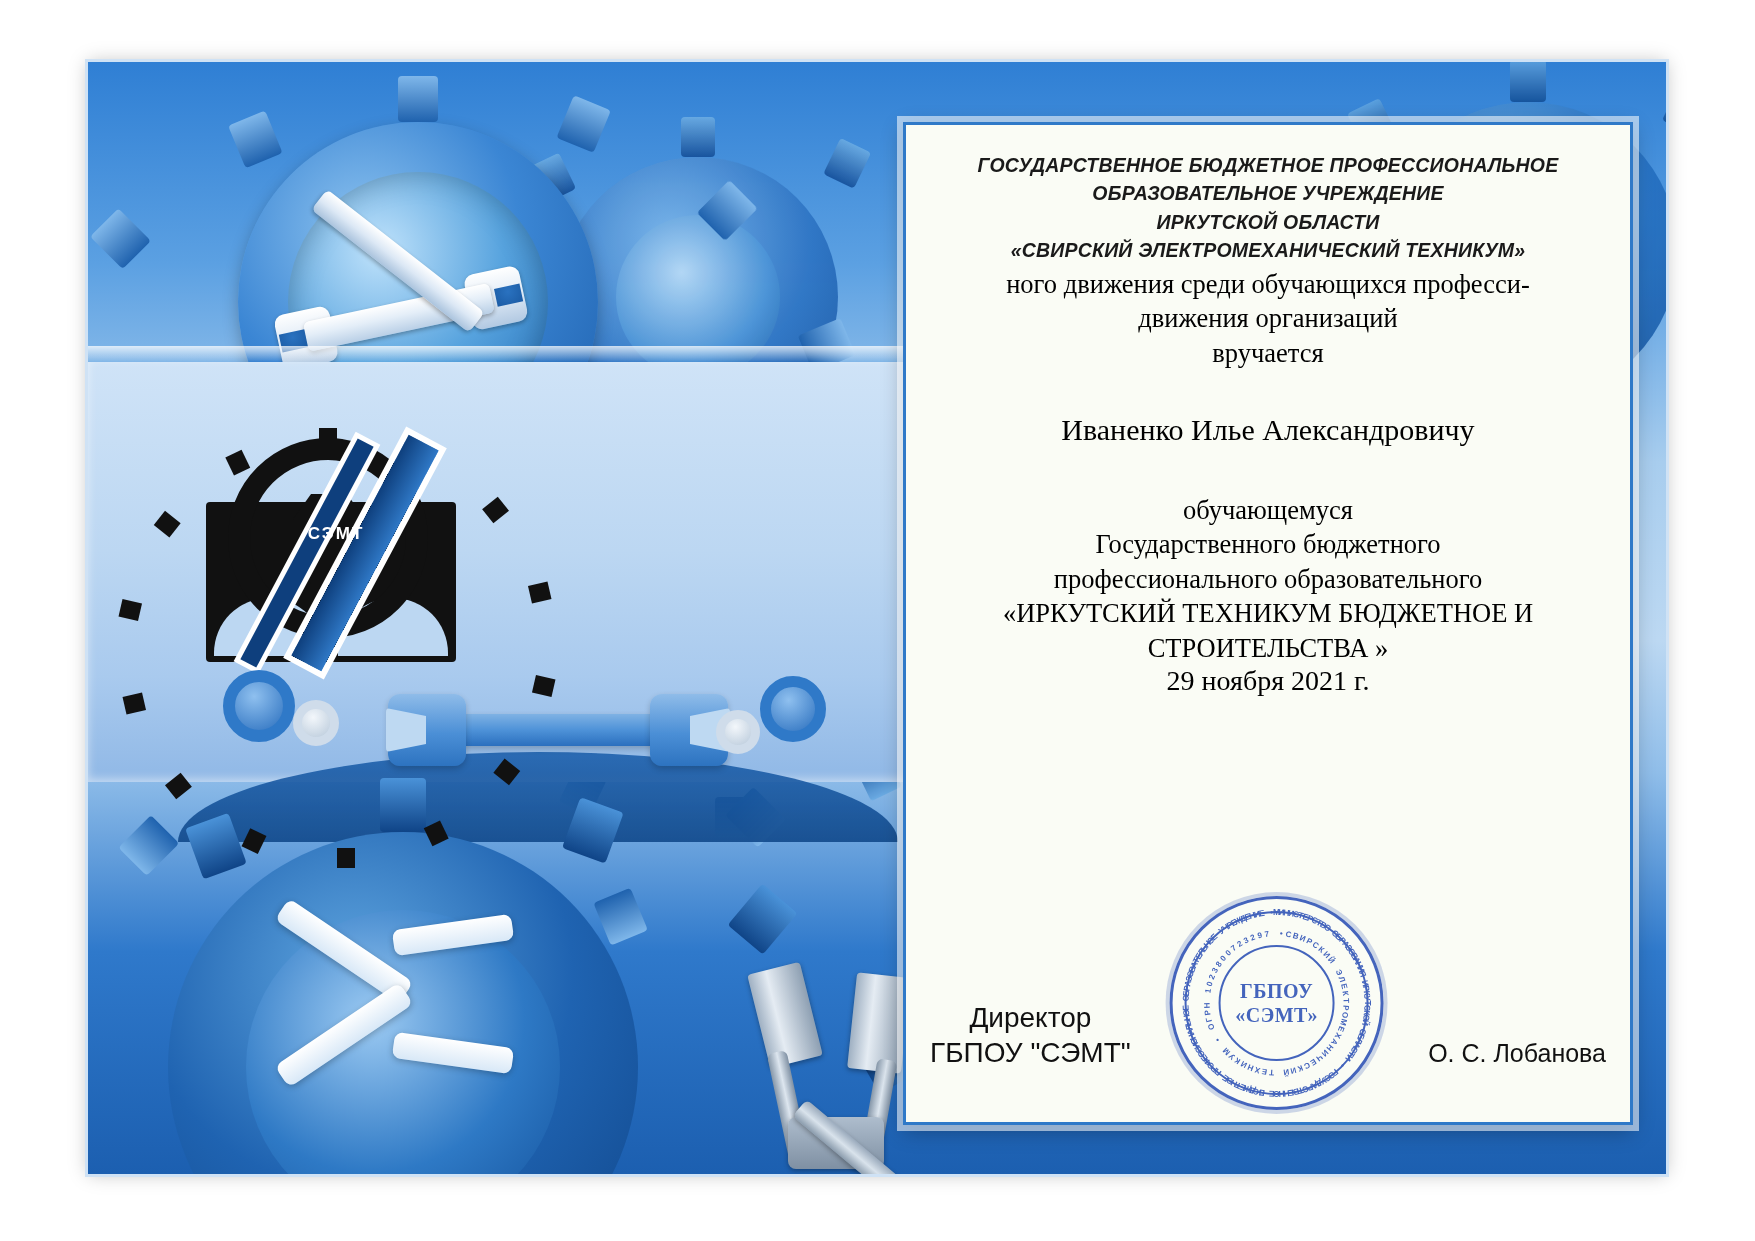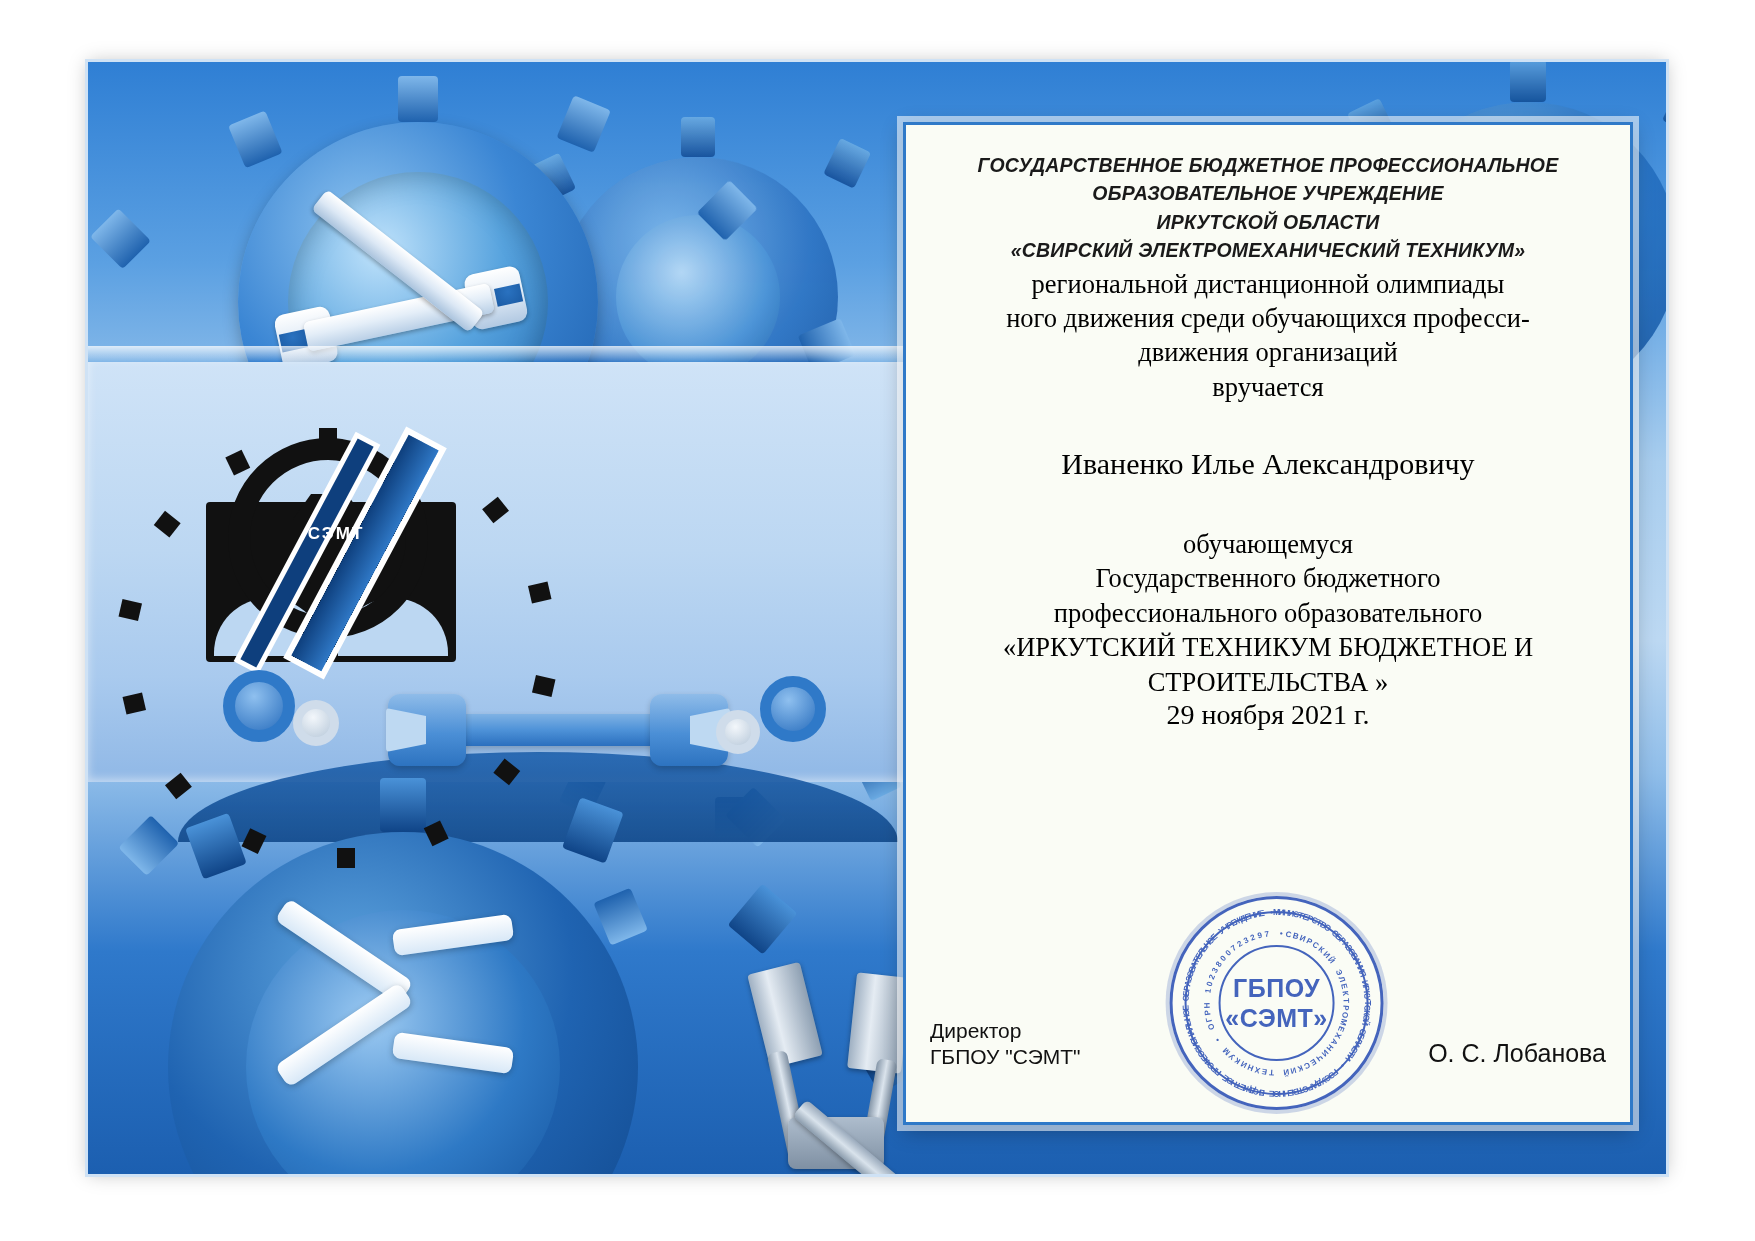--- a/index.html
+++ b/index.html
@@ -394,24 +394,24 @@
     position: absolute;
     left: 24px;
     right: 24px;
     bottom: 52px;
     display: flex;
     align-items: flex-end;
     justify-content: space-between;
   }
   .sign-left {
     font-family: "Liberation Sans", sans-serif;
-    font-size: 21px;
+    font-size: 28px;
     line-height: 1.25;
     color: #111;
-    text-align: left;
+    text-align: center;
   }
   .sign-right {
     font-family: "Liberation Sans", sans-serif;
     font-size: 25px;
     color: #111;
     padding-bottom: 2px;
   }
 
   
   .stamp {
@@ -439,23 +439,23 @@
     border-radius: 50%;
     border: 2px solid #2b50b5;
   }
   .stamp .center {
     position: absolute;
     inset: 46px;
     display: flex;
     flex-direction: column;
     align-items: center;
     justify-content: center;
-    font-family: Liberation Sans, sans-serif;
+    font-family: Liberation Serif, serif;
     font-weight: bold;
-    font-size: 25px;
+    font-size: 20px;
     line-height: 1.2;
     letter-spacing: .5px;
   }
   .stamp .curved {
     position: absolute;
     inset: 0;
     font-family: "Liberation Sans", sans-serif;
     font-size: 8.5px;
     font-weight: bold;
   }
@@ -599,21 +599,20 @@
 
       <div class="org">
         <div>ГОСУДАРСТВЕННОЕ БЮДЖЕТНОЕ ПРОФЕССИОНАЛЬНОЕ</div>
         <div>ОБРАЗОВАТЕЛЬНОЕ УЧРЕЖДЕНИЕ</div>
         <div>ИРКУТСКОЙ ОБЛАСТИ</div>
         <div>«СВИРСКИЙ ЭЛЕКТРОМЕХАНИЧЕСКИЙ ТЕХНИКУМ»</div>
       </div>
 
 
       <div class="subtitle">
-        <div>региональной дистанционной олимпиады</div>
         <div>ного движения среди обучающихся професси-</div>
         <div>движения организаций</div>
       </div>
 
       <div class="awarded">вручается</div>
 
       <div class="recipient">Иваненко Илье Александровичу</div>
 
       <div class="affiliation">
         <span class="line">обучающемуся</span>

